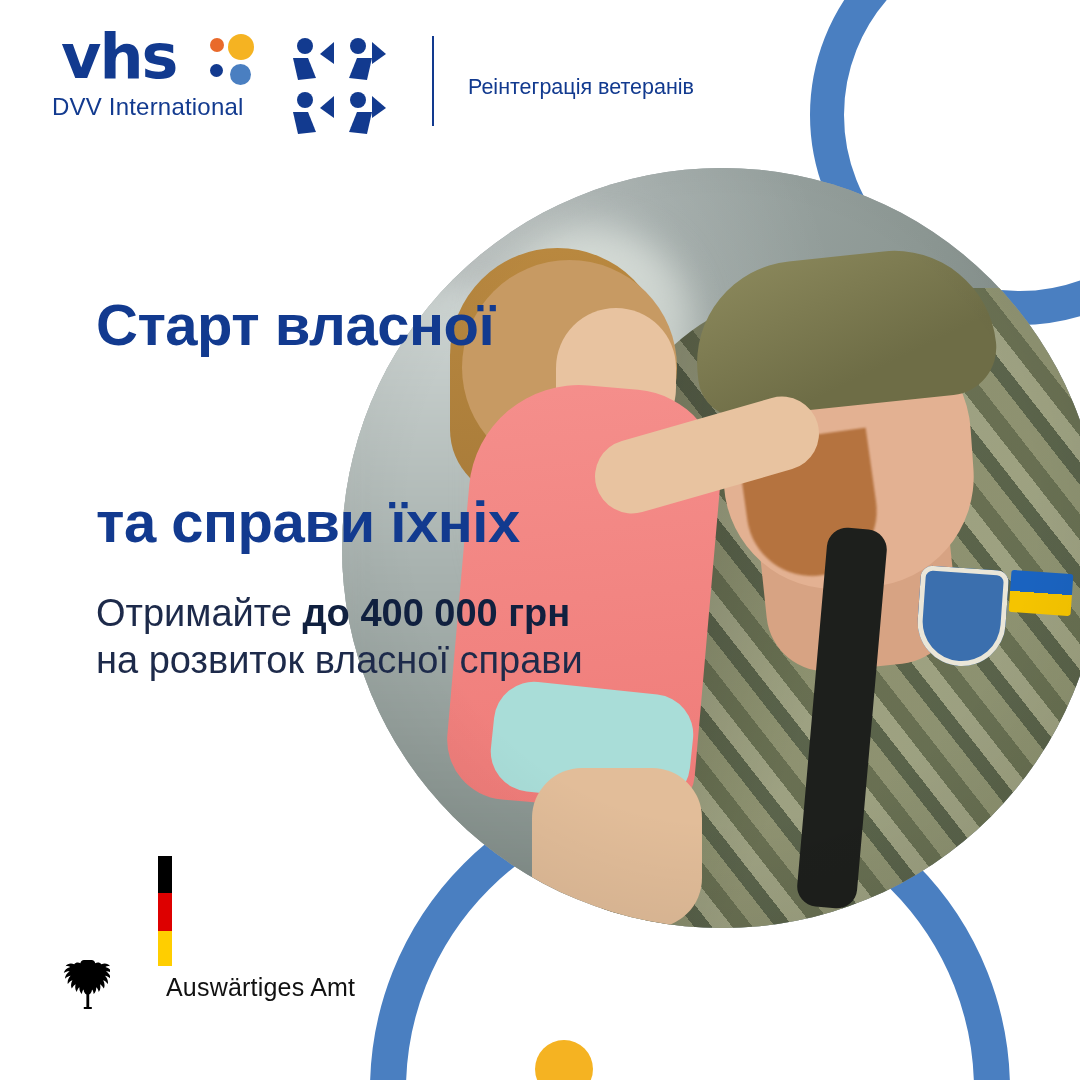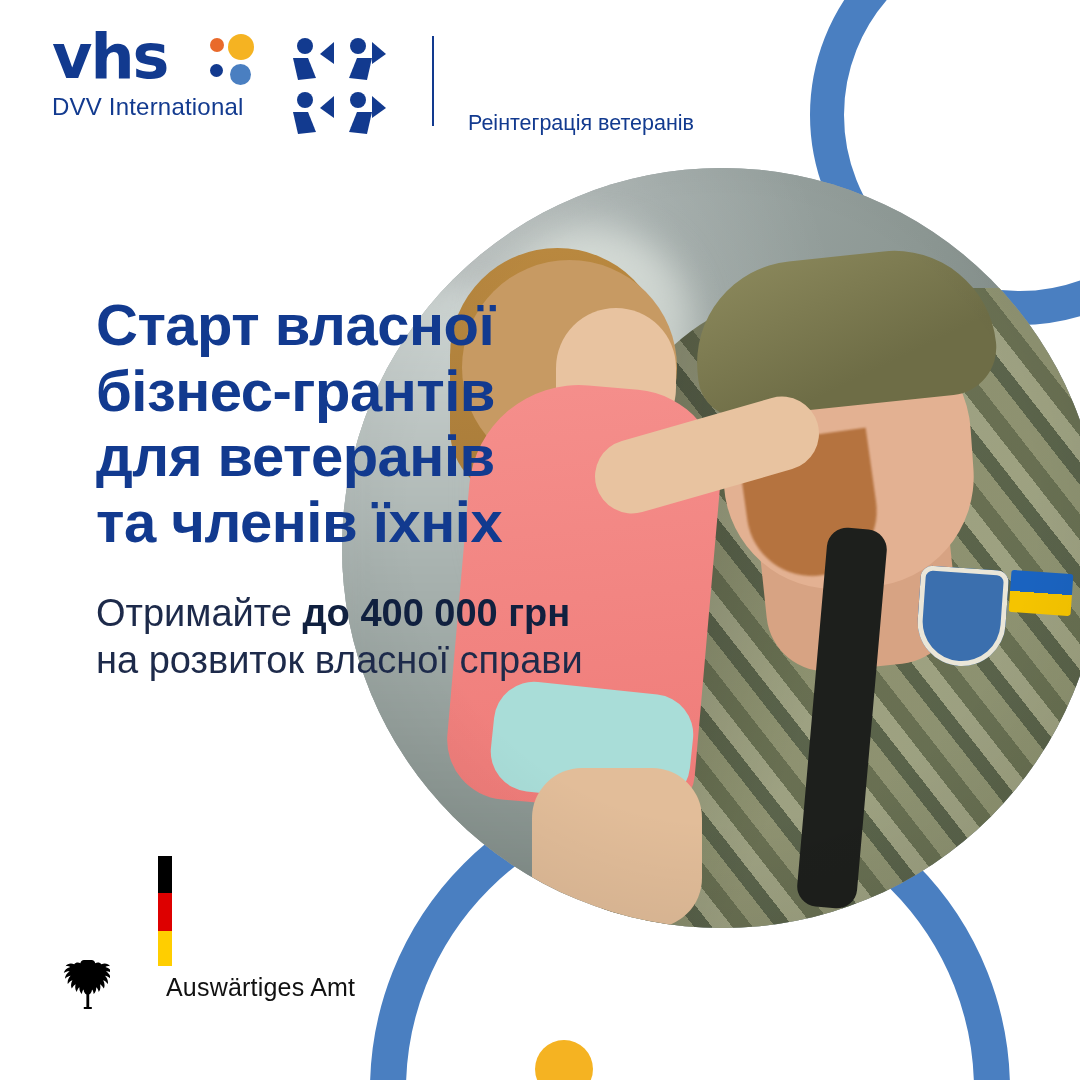--- a/index.html
+++ b/index.html
@@ -61,20 +61,21 @@
     position: relative;
     width: 200px;
   }
   .vhs-word {
     font-family: "DejaVu Sans", sans-serif;
     font-weight: 700;
     font-size: 62px;
     letter-spacing: -2px;
     color: #123a8f;
     line-height: 0.95;
+    margin-left: 9px;
   }
   .vhs-dots {
     position: absolute;
     left: 152px;
     top: 6px;
     width: 58px;
     height: 58px;
   }
   .vhs-dots i {
     position: absolute;
@@ -89,21 +90,21 @@
     font-family: "Liberation Sans", sans-serif;
     font-weight: 400;
     font-size: 24px;
     color: #123a8f;
     margin-top: 6px;
     letter-spacing: 0.2px;
   }
 
   .prog-logo {
     display: flex;
-    align-items: flex-end;
+    align-items: center;
     gap: 34px;
   }
   .prog-mark {
     width: 112px;
     height: 104px;
     flex: none;
     margin-top: 6px;
   }
   .prog-divider {
     width: 2px;
@@ -451,23 +452,23 @@
     <div class="child-leg"></div>
     <div class="strap"></div>
     <div class="patch"></div>
     <div class="flag"></div>
     <div class="vignette"></div>
   </div>
 
   <div class="copy">
     <h1 class="headline">
       <span>Старт власної</span><br>
-      <span>бізнес-грантів</span><br>
-      <span>для ветеранів</span><br>
-      <span>та членів їхніх</span><br>
+      <br>
+      <br>
+      <span>та справи їхніх</span><br>
     </h1>
     <div class="subtitle">
       <span>Отримайте </span><b>до 400 000 грн</b><br>
       <span>на розвиток власної справи</span>
     </div>
   </div>
 
   <div class="footer">
     <svg class="eagle" viewBox="0 0 52 62">
       <g fill="#000000">

